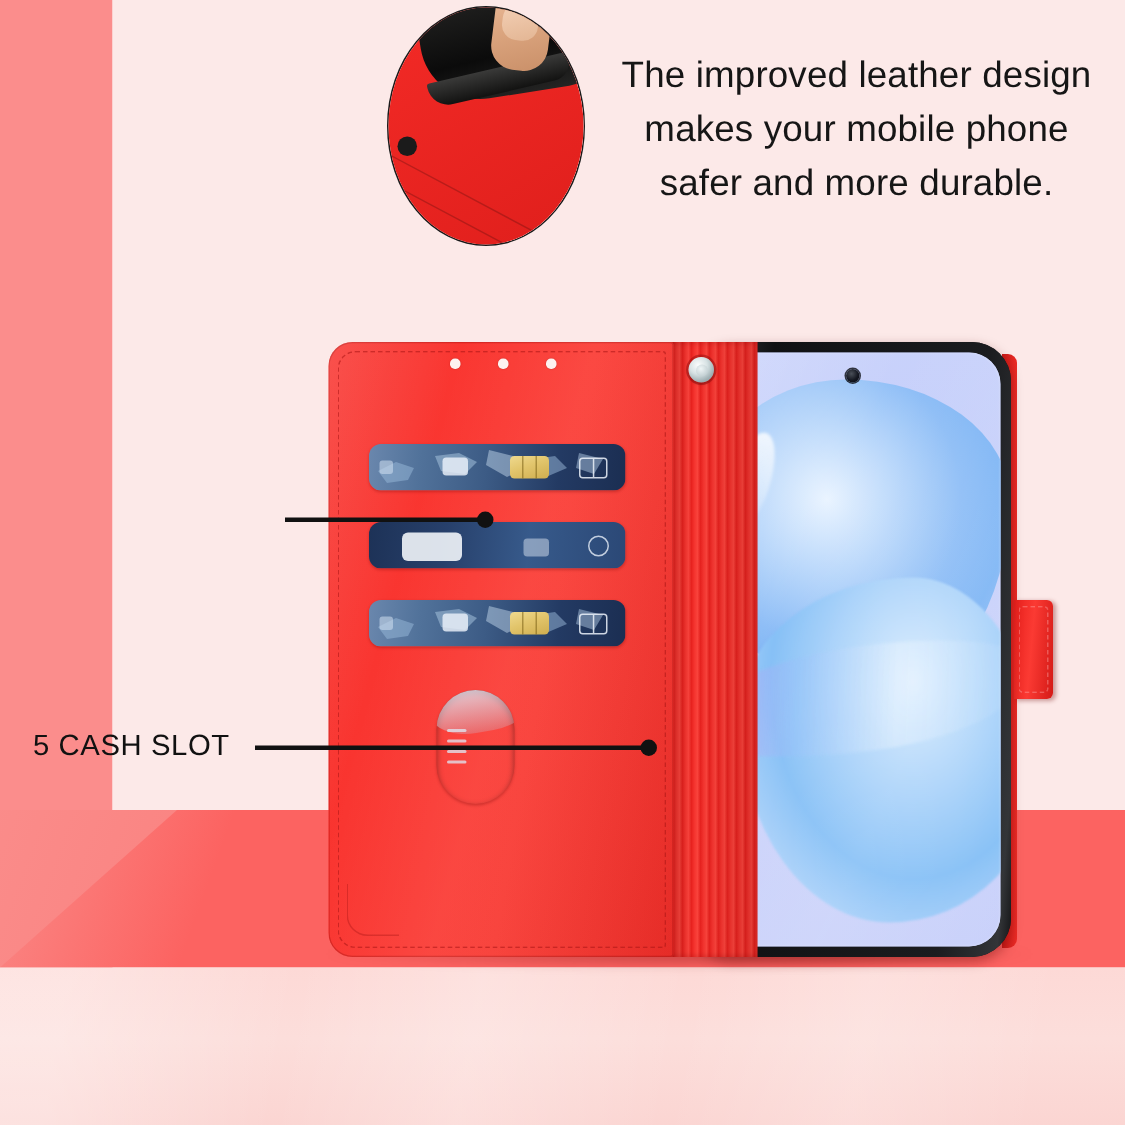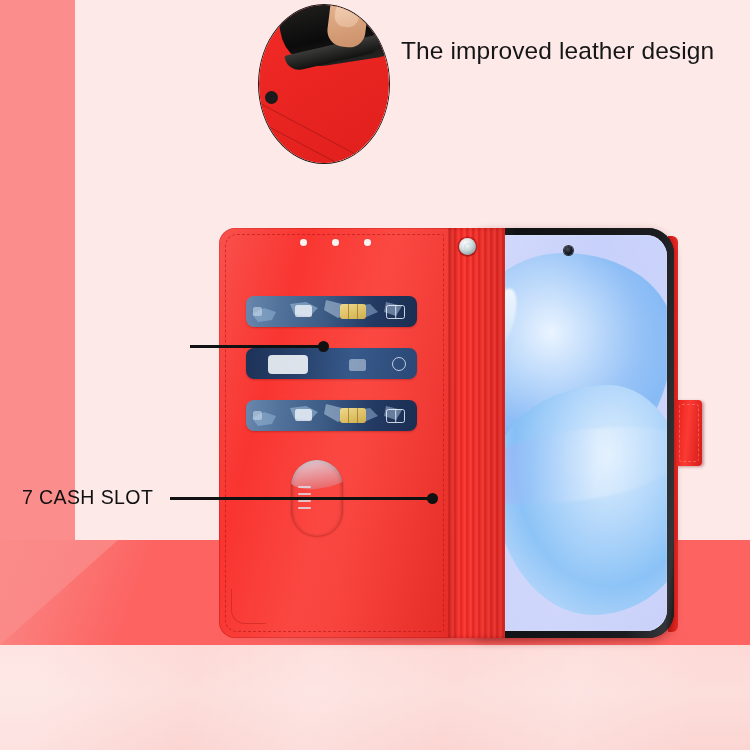--- a/index.html
+++ b/index.html
@@ -22,21 +22,21 @@
     background:linear-gradient(110deg,rgba(250,140,138,.95) 0%,rgba(252,99,97,0) 72%);}
   .bg-bottom-band{position:absolute;left:0;top:645px;width:750px;height:105px;
     background:linear-gradient(180deg,#fdd9d6 0%,#fcdedb 45%,#fbd5d2 100%);}
   .bg-bottom-sheen{position:absolute;left:0;top:645px;width:750px;height:105px;
     background:linear-gradient(100deg,rgba(255,255,255,.30) 6%,rgba(255,255,255,0) 26%,
       rgba(255,255,255,.22) 42%,rgba(255,255,255,0) 60%,rgba(255,255,255,.18) 76%,rgba(255,255,255,0) 92%);}
 
   
   .headline{position:absolute;left:401px;top:33px;width:340px;
     font-size:24.5px;line-height:36px;color:#161616;font-weight:400;letter-spacing:.1px;}
-  .headline div{white-space:nowrap;}
+  .headline div{white-space:nowrap;text-align:center;}
 
   
   .oval-wrap{position:absolute;left:258px;top:4px;width:132px;height:160px;}
   .oval{position:absolute;inset:0;border-radius:50%;overflow:hidden;
     border:1.6px solid #1a1a1a;background:#ffffff;}
   .oval-red{position:absolute;left:-26px;top:-8px;width:190px;height:190px;
     background:linear-gradient(180deg,#f22a26 0%,#e01f1c 100%);
     transform:rotate(-31deg);transform-origin:40% 40%;}
   .oval-red-line{position:absolute;left:-20px;top:12px;width:200px;height:1.4px;
     background:rgba(0,0,0,.20);transform:rotate(59deg);transform-origin:left top;}
@@ -223,20 +223,22 @@
       <div class="oval-dot"></div>
       <div class="oval-black"></div>
       <div class="oval-black-edge"></div>
       <div class="oval-finger"></div>
       <div class="oval-finger-nail"></div>
     </div>
   </div>
 
   <div class="headline">
     <div>The improved leather design</div>
+    <div>makes your mobile phone</div>
+    <div>safer and more durable.</div>
   </div>
 
   <div class="prod-shadow"></div>
 
   <div class="case-back-edge"></div>
   <div class="flap-tab">
     <div class="flap-tab-stitch"></div>
   </div>
 
   <div class="phone">
@@ -343,17 +345,17 @@
         <div class="cash-ridge" style="top:7px;"></div>
         <div class="cash-ridge" style="top:14px;"></div>
         <div class="cash-ridge" style="top:21px;"></div>
       </div>
     </div>
   </div>
 
   <div class="lead l1"></div>
   <div class="lead-dot d1"></div>
 
-  <div class="callout c2">7 CASH SLOT</div>
+  <div class="callout c2">5 CASH SLOT</div>
   <div class="lead l2"></div>
   <div class="lead-dot d2"></div>
 
 </div>
 
 </body></html>

